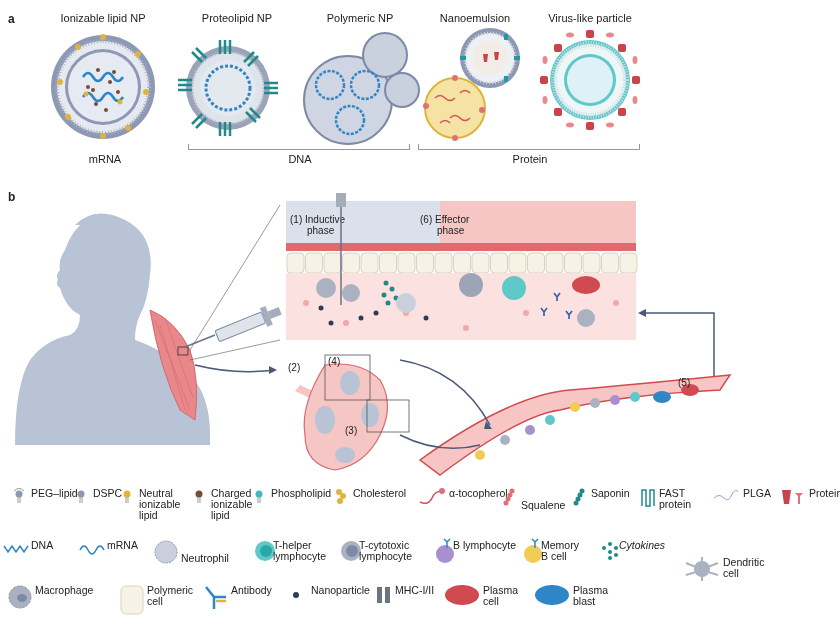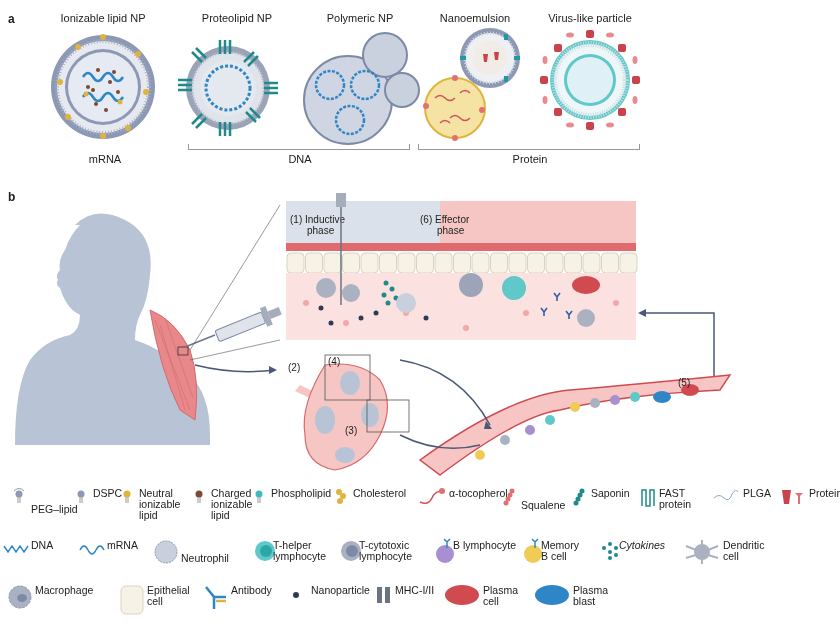--- a/index.html
+++ b/index.html
@@ -284,21 +284,21 @@
 </svg>
 <div class="abs step" style="left:678px;top:377px">(5)</div>
 
 <div id="legend-row1" class="abs" style="left:12px;top:488px;width:830px;height:40px">
     <div style="position: absolute; left: 0px; top: 0px; display: flex; align-items: flex-start; gap: 3px;">
       <svg width="16" height="24">
         <circle cx="7" cy="6" r="3.5" fill="#8c98b4"></circle>
         <path d="M2 3 q5 -5 10 0" stroke="#999" fill="none"></path>
         <path d="M6 9 v6 M8 9 v6" stroke="#999"></path>
       </svg>
-      <div class="leg" style="white-space: pre; margin-top: 16px;">PEG–lipid</div>
+      <div class="leg" style="white-space: pre;">PEG–lipid</div>
     </div>
     <div style="position: absolute; left: 62px; top: 0px; display: flex; align-items: flex-start; gap: 3px;">
       <svg width="16" height="24">
         <circle cx="7" cy="6" r="3.5" fill="#8c98b4"></circle>
         <path d="M6 9 v6 M8 9 v6" stroke="#999"></path>
       </svg>
       <div class="leg" style="white-space: pre;">DSPC</div>
     </div>
     <div style="position: absolute; left: 108px; top: 0px; display: flex; align-items: flex-start; gap: 3px;">
       <svg width="16" height="24">
@@ -435,42 +435,42 @@
           <circle cx="4" cy="8" r="2"></circle>
           <circle cx="10" cy="4" r="2"></circle>
           <circle cx="16" cy="8" r="2"></circle>
           <circle cx="10" cy="12" r="2"></circle>
           <circle cx="10" cy="18" r="2"></circle>
           <circle cx="16" cy="15" r="2"></circle>
         </g>
       </svg>
       <div class="leg" style="white-space: pre;">Cytokines</div>
     </div>
-    <div style="position: absolute; left: 680px; top: 0px; display: flex; align-items: flex-start; gap: 3px; justify-content: flex-end;">
+    <div style="position: absolute; left: 680px; top: 17px; display: flex; align-items: flex-start; gap: 3px; justify-content: flex-end;">
       <svg width="36" height="24">
         <circle cx="18" cy="12" r="8" fill="#aab2c2"></circle>
         <path d="M2 6 l10 4 M2 18 l10 -3 M34 6 l-10 4 M34 18 l-10 -3 M18 0 v5 M18 24 v-5" stroke="#aab2c2" stroke-width="2"></path>
       </svg>
       <div class="leg" style="white-space: pre;">Dendritic
 cell</div>
     </div>
   </div>
 <div id="legend-row3" class="abs" style="left:4px;top:585px;width:830px;height:40px">
     <div style="position: absolute; left: 4px; top: 0px; display: flex; align-items: flex-start; gap: 3px;">
       <svg width="24" height="24">
         <circle cx="12" cy="12" r="11" fill="#aab2c2" stroke="#8c98b4" stroke-dasharray="3 1"></circle>
         <ellipse cx="14" cy="13" rx="5" ry="4" fill="#7d8aa6"></ellipse>
       </svg>
       <div class="leg" style="white-space: pre;">Macrophage</div>
     </div>
     <div style="position: absolute; left: 116px; top: 0px; display: flex; align-items: flex-start; gap: 3px;">
       <svg width="24" height="24">
         <rect x="1" y="1" width="22" height="28" rx="5" fill="#f6f3e6" stroke="#d9d4bf"></rect>
       </svg>
-      <div class="leg" style="white-space: pre;">Epithelial
+      <div class="leg" style="white-space: pre;">Polymeric
 cell</div>
     </div>
     <div style="position: absolute; left: 200px; top: 0px; display: flex; align-items: flex-start; gap: 3px;">
       <svg width="24" height="24">
         <path d="M2 2 l8 10 l0 12 M10 12 l12 0" stroke="#2f86c6" stroke-width="2.5" fill="none"></path>
         <path d="M12 16 h10" stroke="#e0b43c" stroke-width="2.5"></path>
       </svg>
       <div class="leg" style="white-space: pre;">Antibody</div>
     </div>
     <div style="position: absolute; left: 288px; top: 0px; display: flex; align-items: flex-start; gap: 3px;">

